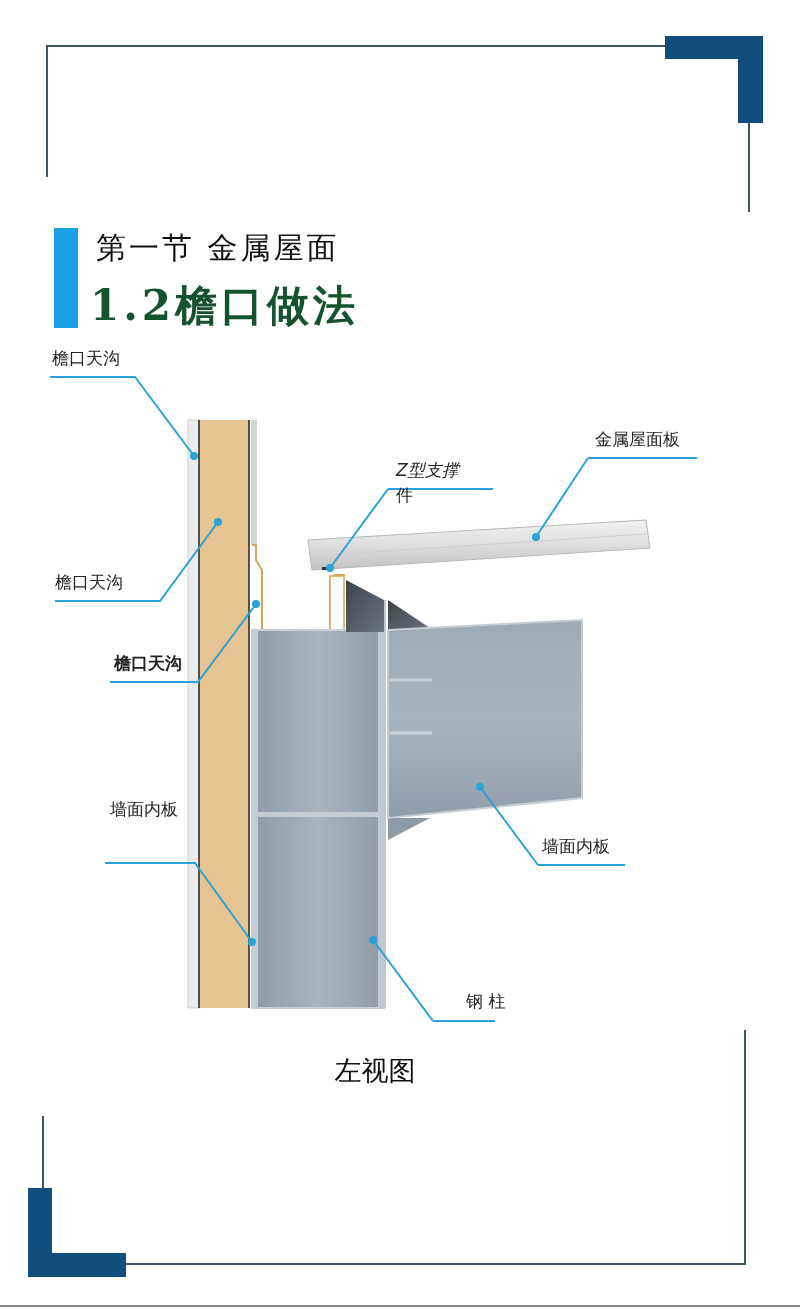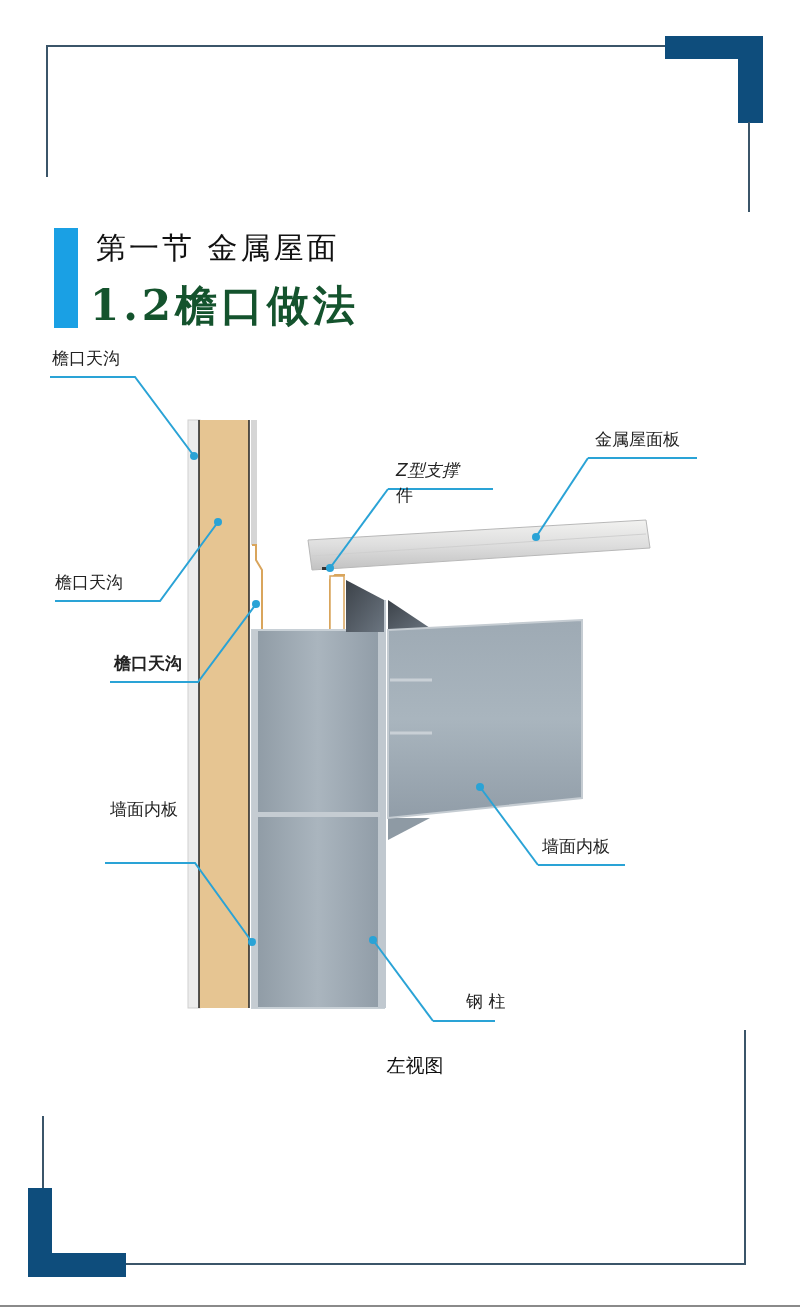--- a/index.html
+++ b/index.html
@@ -2,21 +2,21 @@
 <html><head>
 <meta charset="utf-8">
 <style>
   html, body { margin: 0; padding: 0; background: #ffffff; }
   body { width: 800px; height: 1309px; position: relative; overflow: hidden; font-family: "DejaVu Sans", "Liberation Sans", sans-serif; }
   .frame-line { position: absolute; background: #3b5569; }
   .corner-block { position: absolute; background: #0e4d7c; }
   .title-bar { position: absolute; left: 54px; top: 228px; width: 24px; height: 100px; background: #1aa0e4; }
   .title1 { position: absolute; left: 96px; top: 228px; font-family: "DejaVu Serif", "Liberation Serif", serif; font-size: 30px; color: #111; letter-spacing: 3px; white-space: nowrap; }
   .title2 { position: absolute; left: 90px; top: 278px; font-family: "DejaVu Serif", "Liberation Serif", serif; font-size: 42px; color: #14532d; letter-spacing: 4px; white-space: nowrap; font-weight: bold; }
-  .caption { position: absolute; left: 0; width: 750px; top: 1053px; text-align: center; font-family: "DejaVu Serif", "Liberation Serif", serif; font-size: 19px; color: #111; padding-left: 40px; }
+  .caption { position: absolute; left: 0; width: 750px; top: 1053px; text-align: center; font-family: "DejaVu Serif", "Liberation Serif", serif; font-size: 27px; color: #111; }
   .lbl { position: absolute; font-size: 17px; color: #222; white-space: nowrap; font-family: "DejaVu Sans", "Liberation Sans", sans-serif; }
   svg.diagram { position: absolute; left: 0; top: 0; }
   .page-bottom-rule { position: absolute; left: 0; right: 0; bottom: 2px; height: 2px; background: #8a8a8a; }
 </style>
 </head>
 <body>
 
 <div class="frame-line" style="left:46px; top:45px; width:620px; height:2px;"></div>
 <div class="frame-line" style="left:46px; top:45px; width:2px; height:132px;"></div>
 <div class="corner-block" style="left:665px; top:36px; width:98px; height:23px;"></div>

